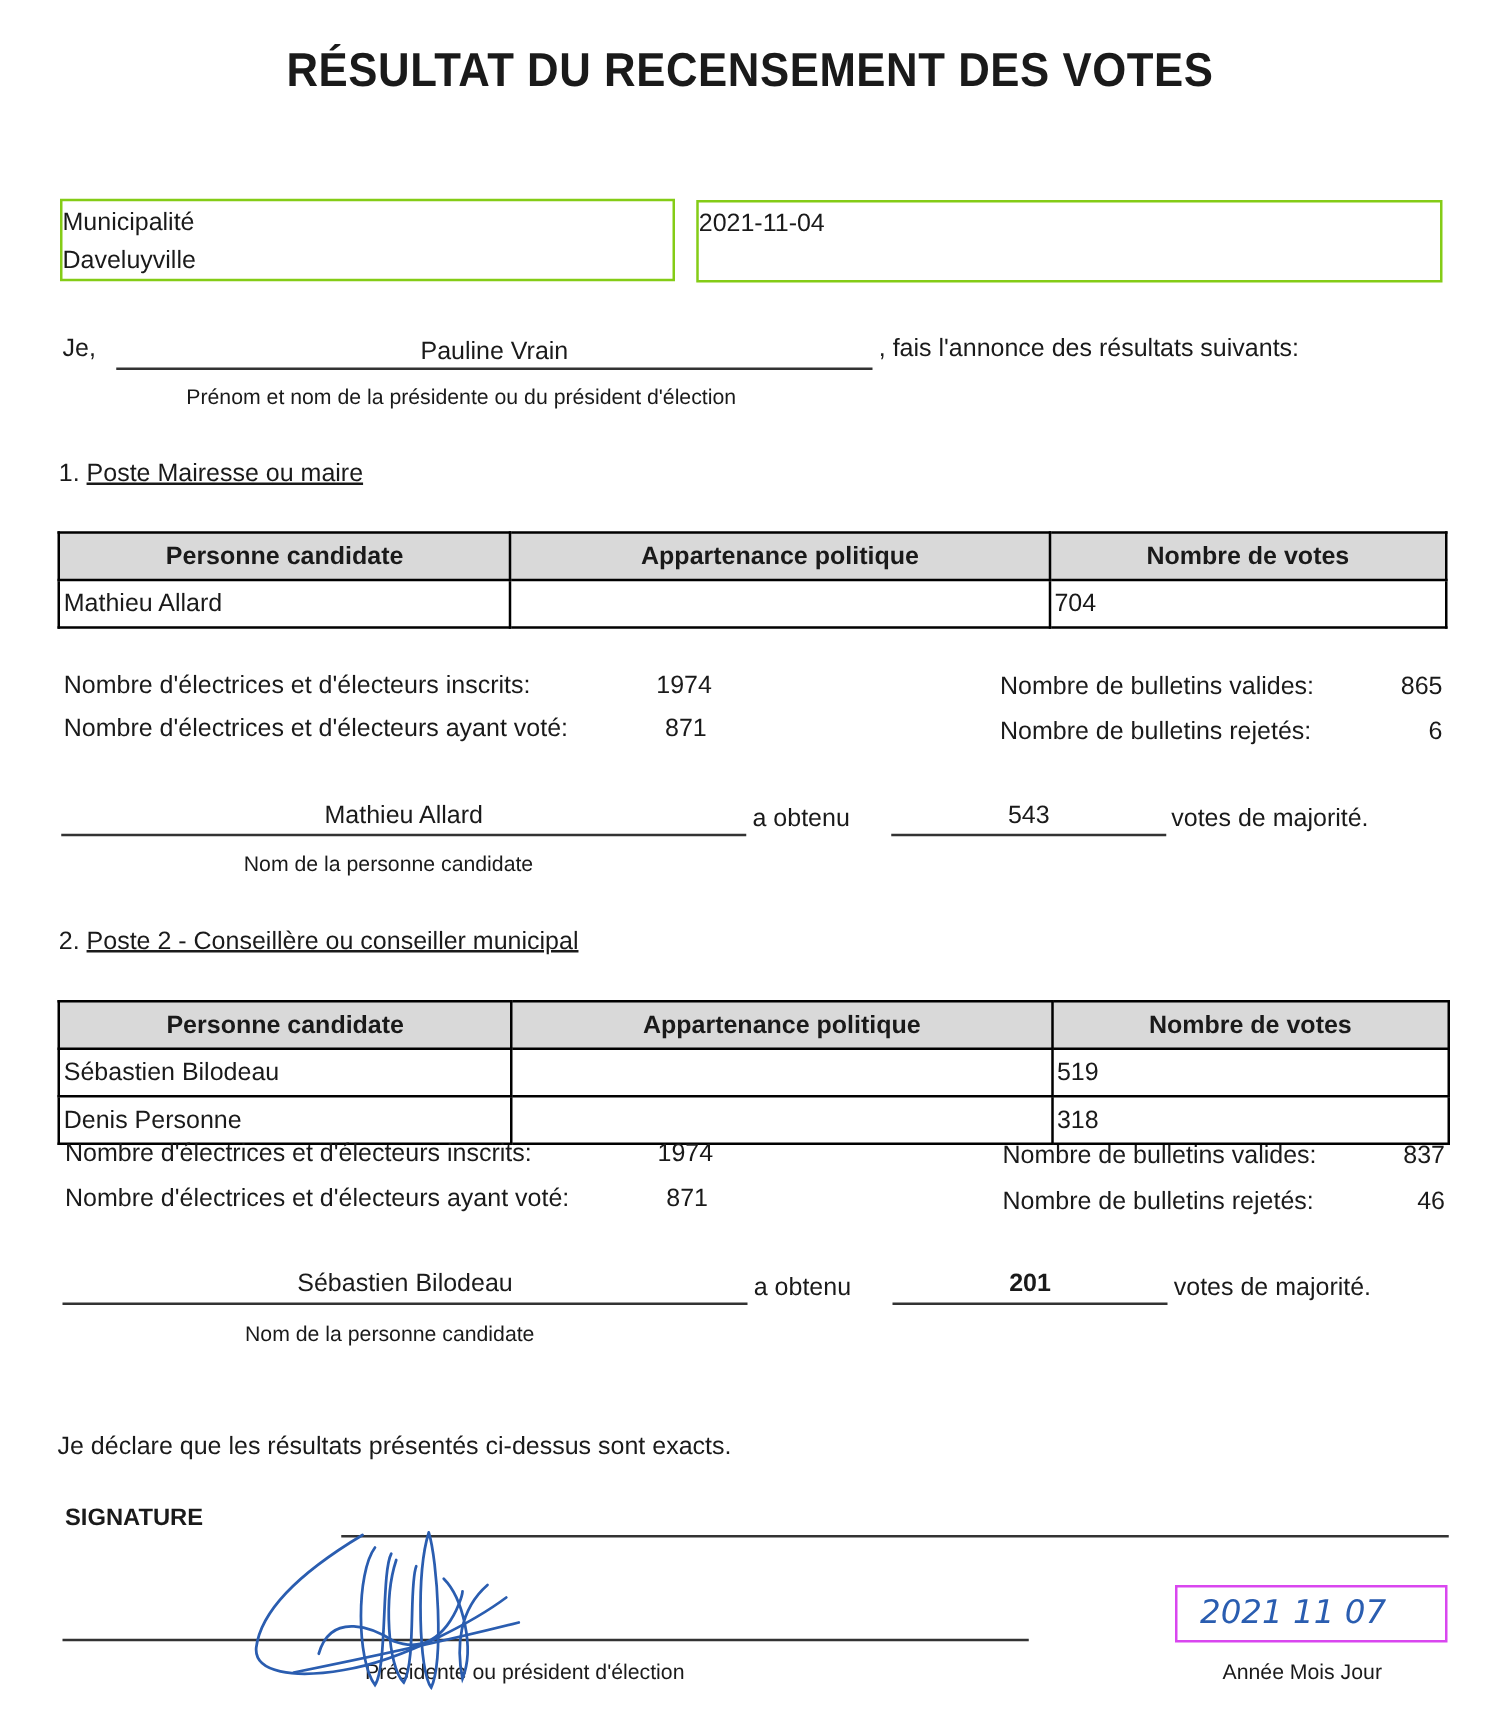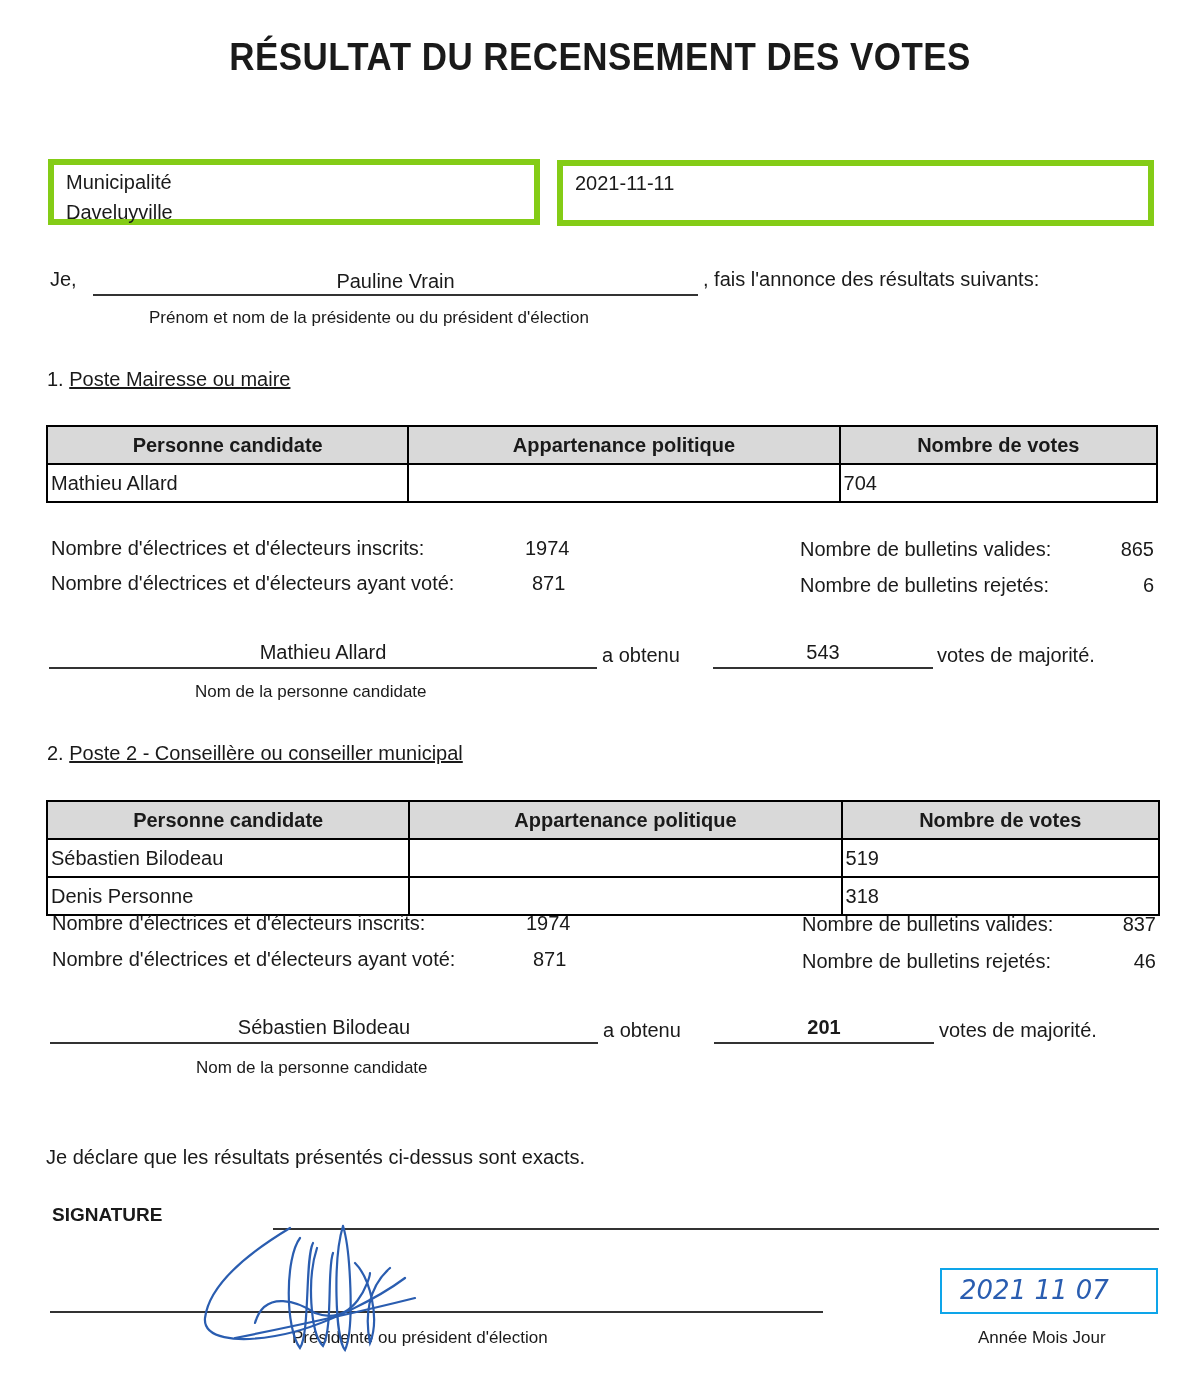--- a/index.html
+++ b/index.html
@@ -10,24 +10,24 @@
     color: #1a1a1a;
     overflow: hidden;
   }
   .abs { position: absolute; }
   .title {
     left: 0; top: 36px; width: 1200px; text-align: center;
     font-size: 38px; font-weight: bold; letter-spacing: 0.5px;
     transform: scaleX(0.92);
   }
   .infobox {
-    border: 6px solid #84cc16;
+    border: 2px solid #84cc16;
     font-size: 20px;
     line-height: 30px;
-    padding: 2px 12px;
+    padding: 2px 0;
   }
   .infobox .line { display: block; white-space: nowrap; }
   .field-line { border-bottom: 2px solid #333; }
   .field-text { font-size: 20px; text-align: center; white-space: nowrap; }
   .caption { font-size: 17px; white-space: nowrap; }
   .plain { font-size: 20px; white-space: nowrap; }
   .section-title { font-size: 20px; white-space: nowrap; }
   .section-title .u { text-decoration: underline; }
 
   table.results {
@@ -46,42 +46,42 @@
     font-weight: bold;
     text-align: center;
   }
   table.results td { text-align: left; background: #fff; }
 
   .stat { font-size: 20px; white-space: nowrap; }
   .num { font-size: 20px; white-space: nowrap; }
   .num.right { text-align: right; }
 
   .datebox {
-    border: 2px solid #0ea5e9;
+    border: 2px solid #d946ef;
     color: #2a5db0;
     font-family: "DejaVu Sans", sans-serif;
     font-size: 26px;
     font-style: italic;
     padding-left: 18px;
     line-height: 40px;
     white-space: nowrap;
   }
   .signature-svg { pointer-events: none; }
 </style>
 </head>
 <body>
 
 <div class="abs title">RÉSULTAT DU RECENSEMENT DES VOTES</div>
 
 <div class="abs infobox" style="left:48px; top:159px; width:492px; height:66px;">
   <span class="line">Municipalité</span>
   <span class="line">Daveluyville</span>
 </div>
 <div class="abs infobox" style="left:557px; top:160px; width:597px; height:66px;">
-  <span class="line">2021-11-11</span>
+  <span class="line">2021-11-04</span>
 </div>
 
 <div class="abs plain" style="left:50px; top:268px;">Je,</div>
 <div class="abs field-line" style="left:93px; top:270px; width:605px; height:26px;">
   <div class="field-text" style="width:100%;">Pauline Vrain</div>
 </div>
 <div class="abs plain" style="left:703px; top:268px;">, fais l'annonce des résultats suivants:</div>
 <div class="abs caption" style="left:149px; top:308px;">Prénom et nom de la présidente ou du président d'élection</div>
 
 <div class="abs section-title" style="left:47px; top:368px;">

